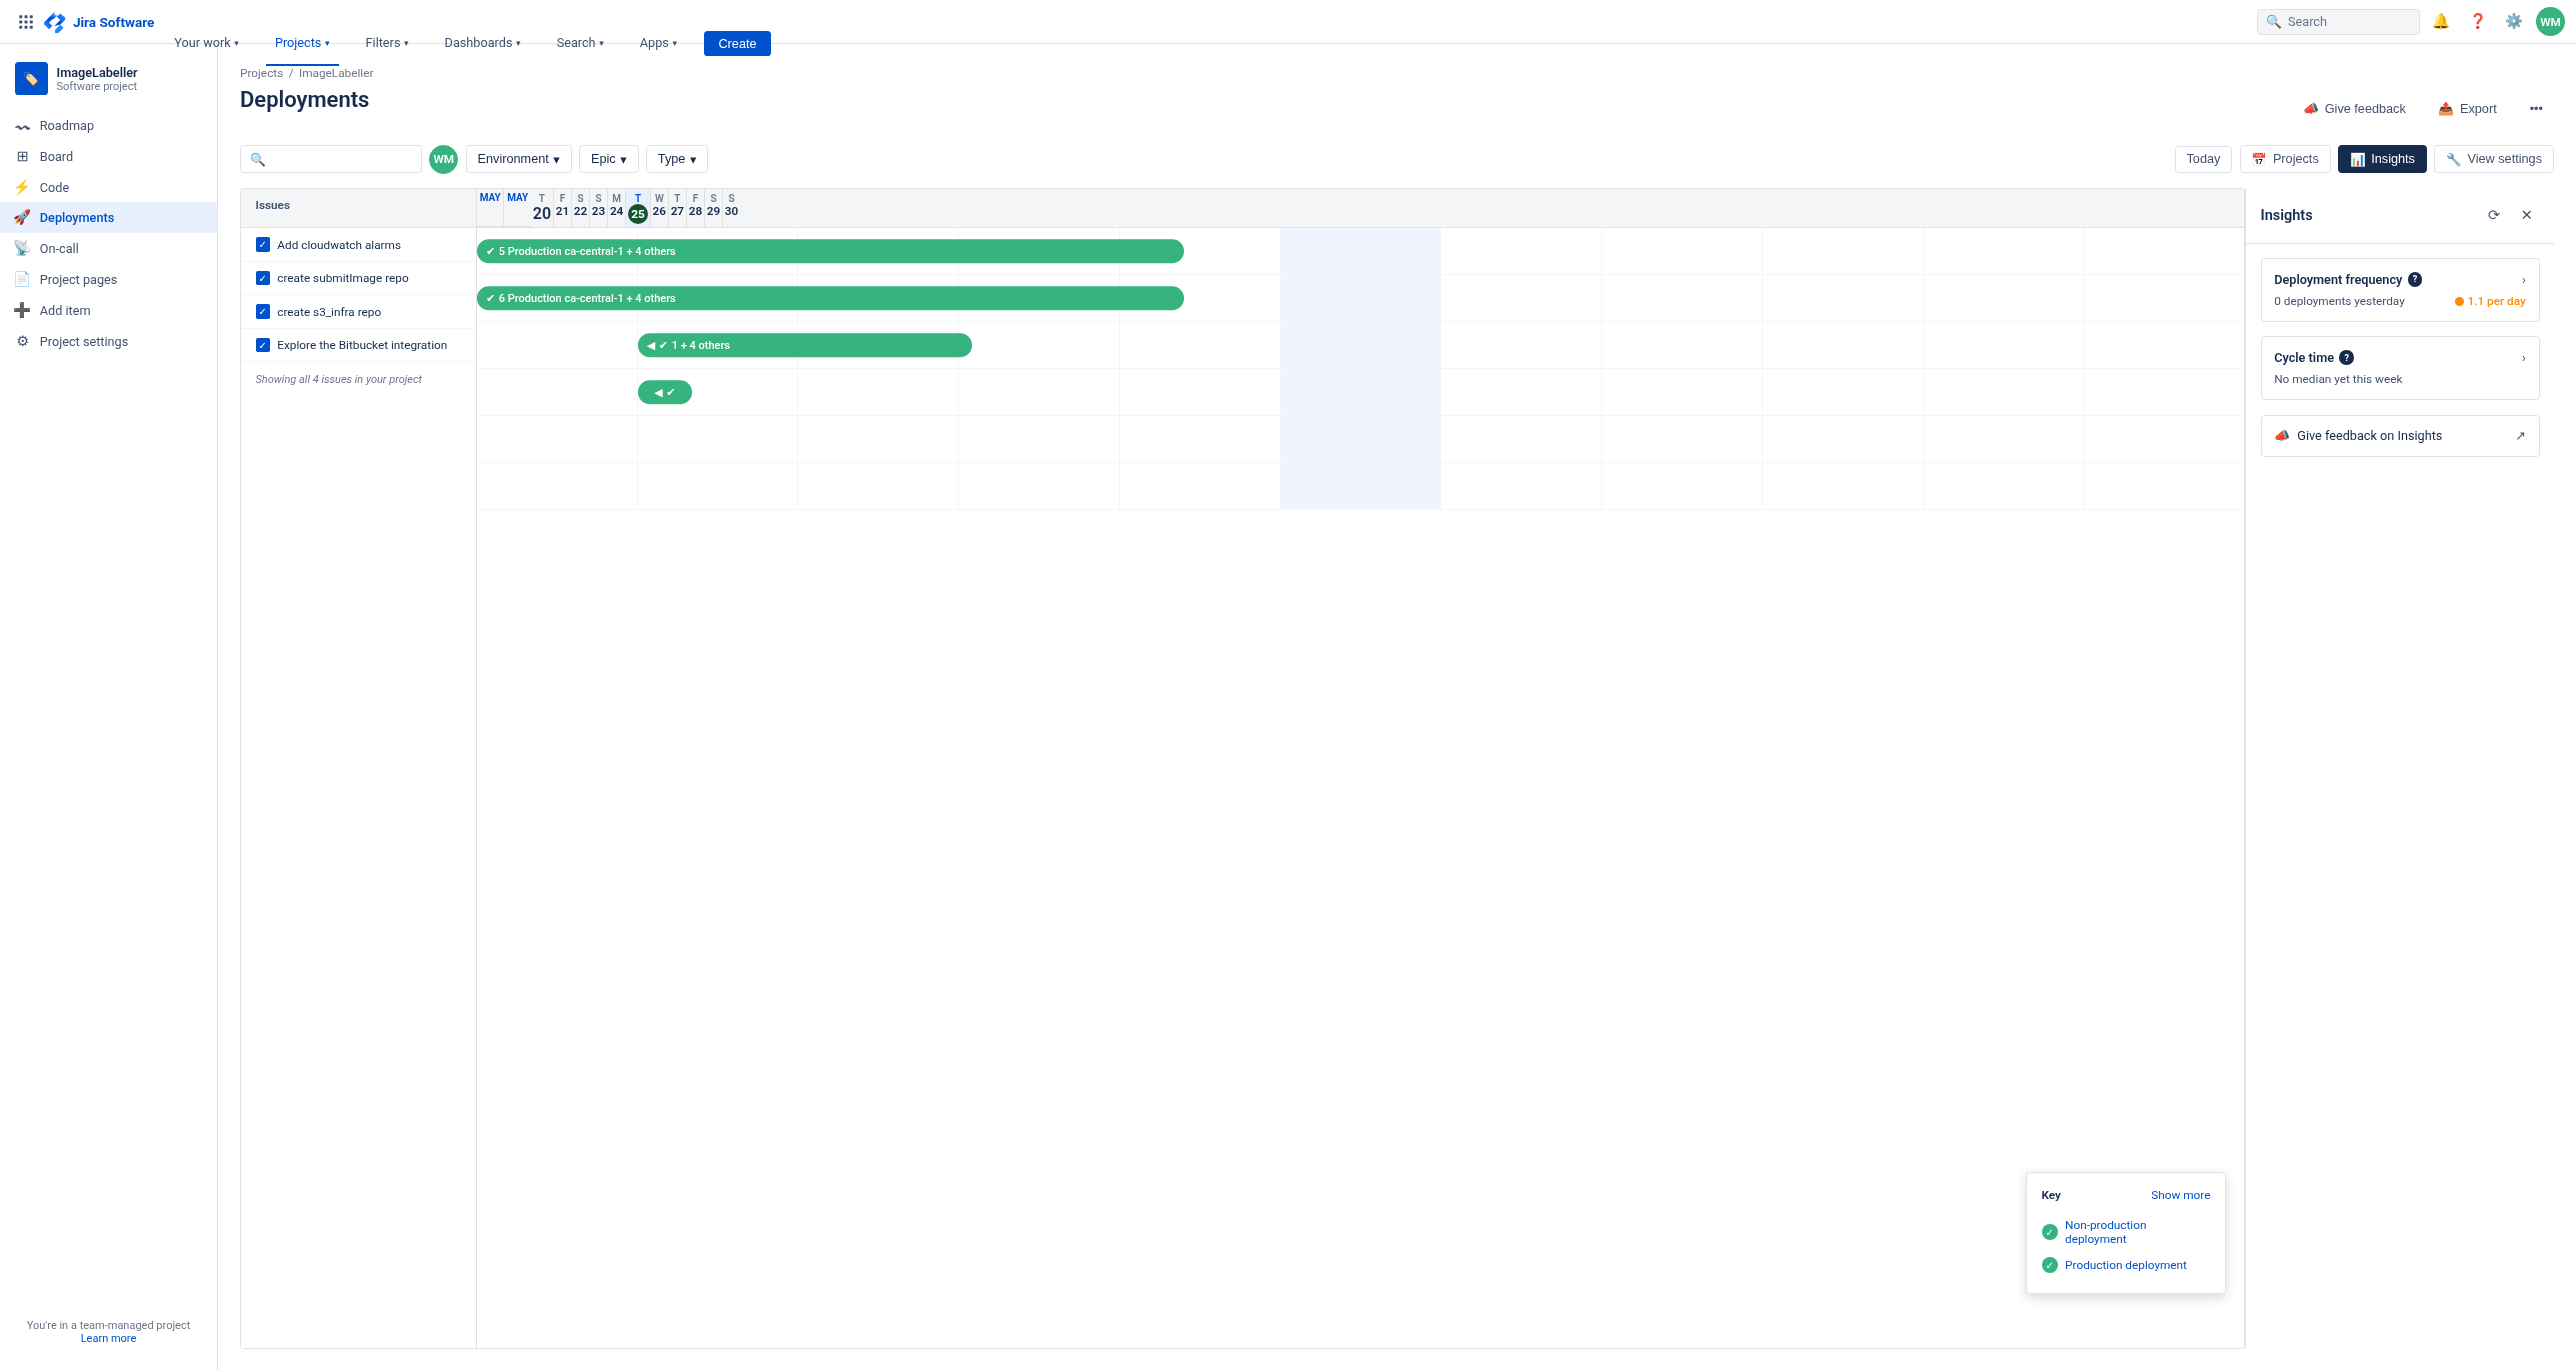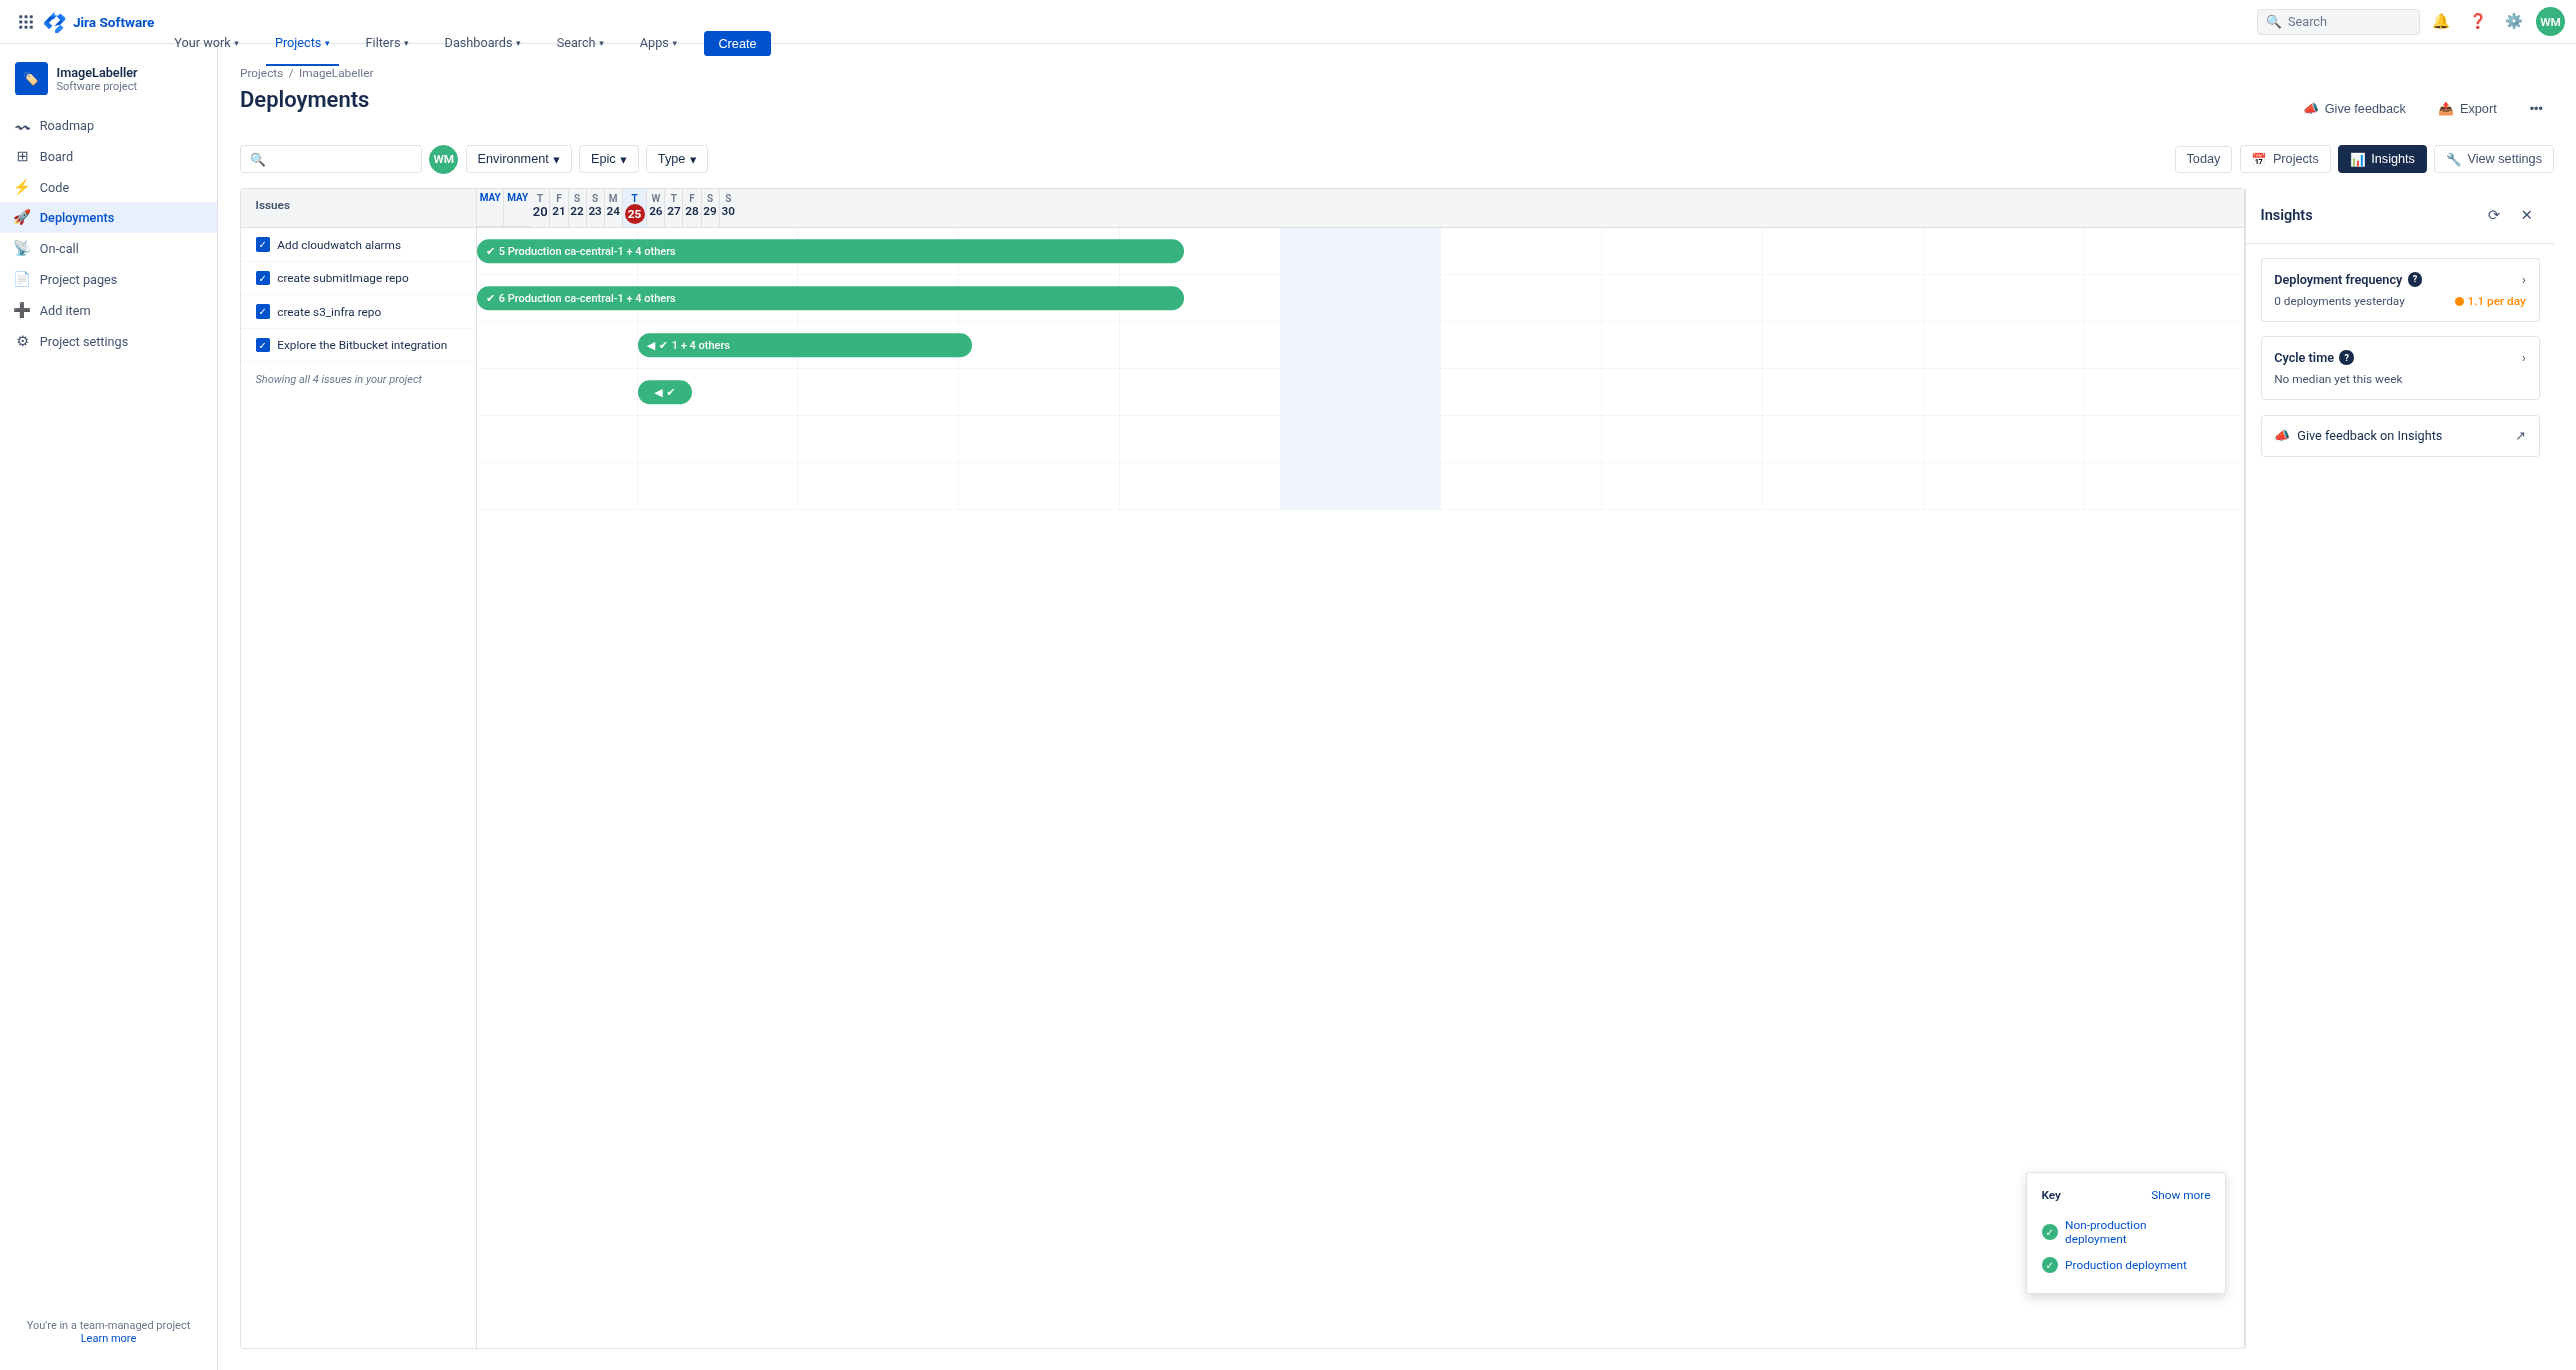--- a/index.html
+++ b/index.html
@@ -462,42 +462,42 @@
 
             <div style="display:flex; border-bottom:0.9px solid #dfe1e6;">
               <div style="flex:5; text-align:center; font-size:10px; font-weight:700; color:#0052cc; padding:2.7px; border-right:0.9px solid #dfe1e6;">MAY</div>
               <div style="flex:6; text-align:center; font-size:10px; font-weight:700; color:#0052cc; padding:2.7px;">MAY</div>
             </div>
 
             <div style="display:flex;">
 
               <div style="flex:1; text-align:center; padding:3.6px 1.8px; border-right:0.9px solid #e0e0e0;">
                 <div style="font-size:10px; color:#6b778c; font-weight:600;">T</div>
-                <div style="font-size:13px; color:#172b4d; font-weight:600;">20</div>
+                <div style="font-size:16px; color:#172b4d; font-weight:600;">20</div>
               </div>
               <div style="flex:1; text-align:center; padding:3.6px 1.8px; border-right:0.9px solid #e0e0e0;">
                 <div style="font-size:10px; color:#6b778c; font-weight:600;">F</div>
                 <div style="font-size:11.8px; color:#172b4d; font-weight:600;">21</div>
               </div>
               <div style="flex:1; text-align:center; padding:3.6px 1.8px; border-right:0.9px solid #e0e0e0;">
                 <div style="font-size:10px; color:#6b778c; font-weight:600;">S</div>
                 <div style="font-size:11.8px; color:#172b4d; font-weight:600;">22</div>
               </div>
               <div style="flex:1; text-align:center; padding:3.6px 1.8px; border-right:0.9px solid #e0e0e0;">
                 <div style="font-size:10px; color:#6b778c; font-weight:600;">S</div>
                 <div style="font-size:11.8px; color:#172b4d; font-weight:600;">23</div>
               </div>
               <div style="flex:1; text-align:center; padding:3.6px 1.8px; border-right:0.9px solid #e0e0e0;">
                 <div style="font-size:10px; color:#6b778c; font-weight:600;">M</div>
                 <div style="font-size:11.8px; color:#172b4d; font-weight:600;">24</div>
               </div>
               <div style="flex:1; text-align:center; padding:3.6px 1.8px; border-right:0.9px solid #e0e0e0; background:#e8f0fe;">
                 <div style="font-size:10px; color:#0052cc; font-weight:600;">T</div>
                 <div style="font-size:11.8px; font-weight:700;">
-                  <span style="background:#b91c1c; color:#fff; border-radius:50%; width:20px; height:20px; display:inline-flex; align-items:center; justify-content:center;">25</span>
+                  <span style="background:#14532d; color:#fff; border-radius:50%; width:20px; height:20px; display:inline-flex; align-items:center; justify-content:center;">25</span>
                 </div>
               </div>
               <div style="flex:1; text-align:center; padding:3.6px 1.8px; border-right:0.9px solid #e0e0e0;">
                 <div style="font-size:10px; color:#6b778c; font-weight:600;">W</div>
                 <div style="font-size:11.8px; color:#172b4d; font-weight:600;">26</div>
               </div>
               <div style="flex:1; text-align:center; padding:3.6px 1.8px; border-right:0.9px solid #e0e0e0;">
                 <div style="font-size:10px; color:#6b778c; font-weight:600;">T</div>
                 <div style="font-size:11.8px; color:#172b4d; font-weight:600;">27</div>
               </div>

